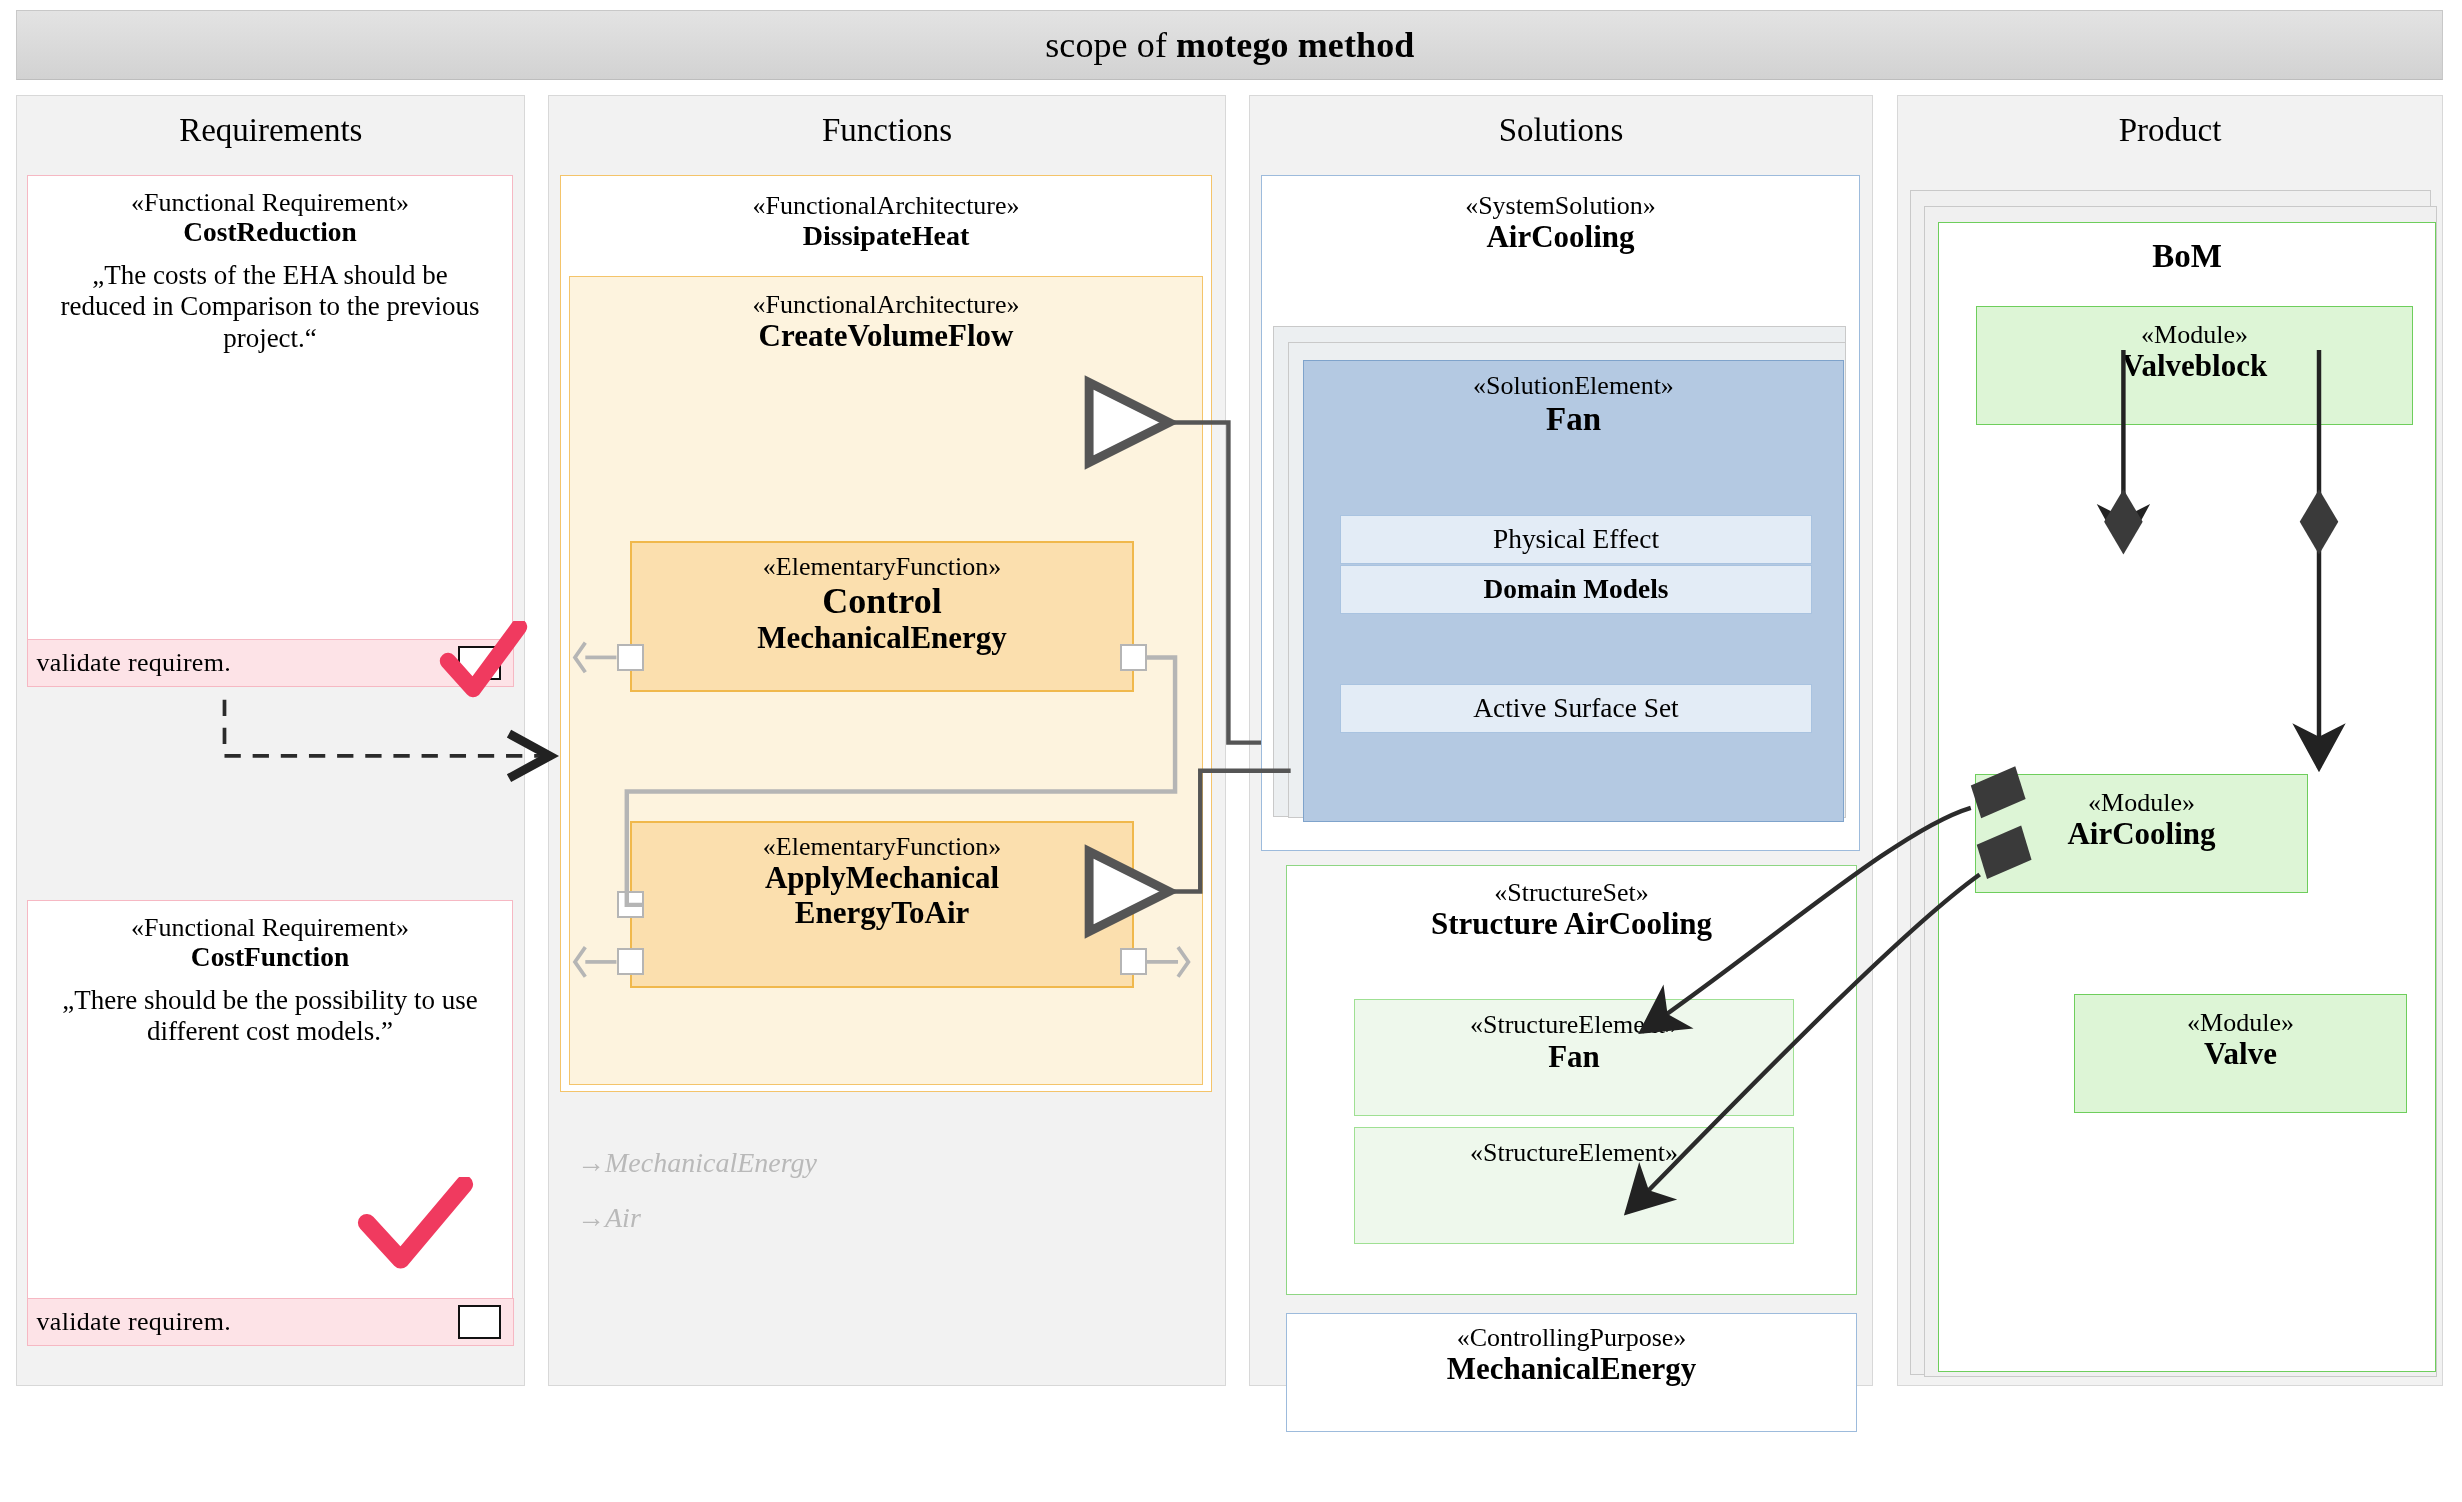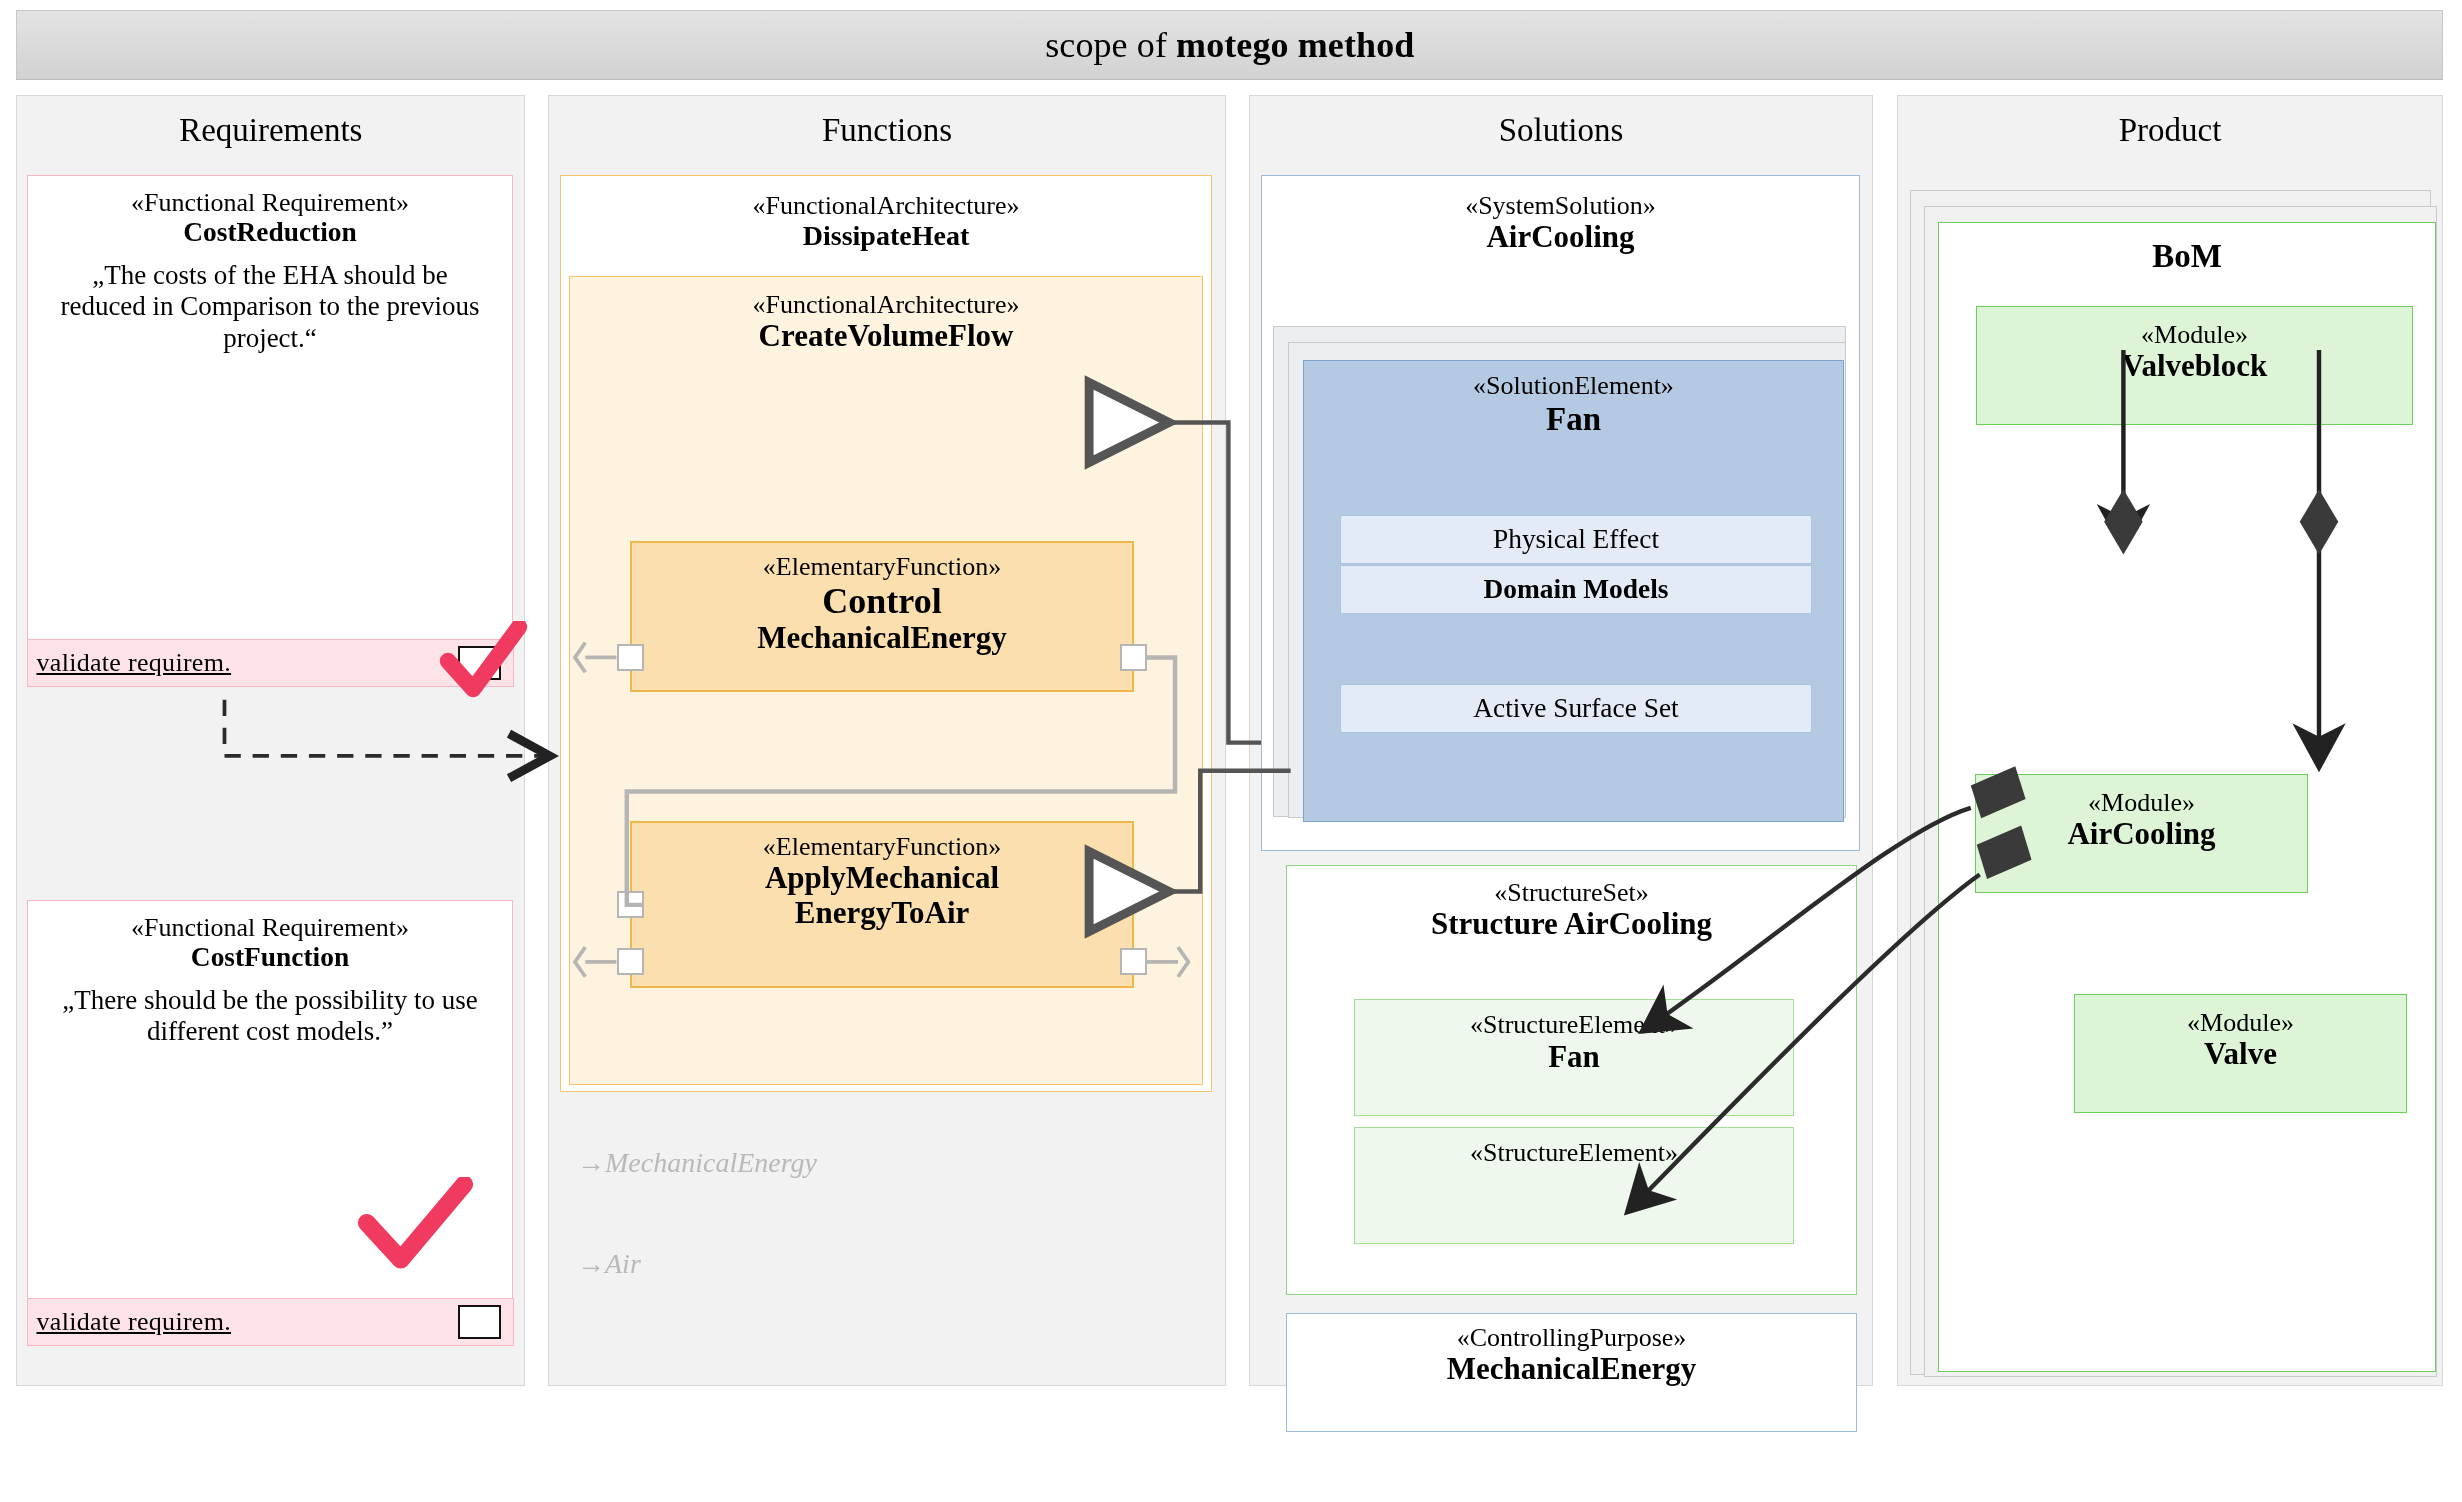--- a/index.html
+++ b/index.html
@@ -28,21 +28,21 @@
   .node{position:absolute;box-sizing:border-box;text-align:center;}
   .ster{display:block;font-size:26px;line-height:1.12;font-weight:normal;}
   .nm  {display:block;font-size:27.4px;line-height:1.12;font-weight:bold;}
 
   
   .reqbox{background:#fff;border:1.5px solid #f6b8c3;}
   .reqtxt{font-size:27px;line-height:1.17;padding:0 13.3px;}
   .reqbar{position:absolute;left:-1.5px;right:-1.5px;bottom:-1.5px;height:46px;
           background:#fde3e7;border:1.5px solid #f6b8c3;
           display:flex;align-items:center;}
-  .reqbar span{font-size:26px;padding-left:9px;letter-spacing:0.3px;text-decoration:underline;}
+  .reqbar span{font-size:26px;padding-left:9px;letter-spacing:0.3px;}
   .cbx{position:absolute;right:12px;top:50%;transform:translateY(-50%);
        width:30px;height:30px;border:2.2px solid #111;background:#fff;}
   .tick{position:absolute;pointer-events:none;}
   .tick svg{display:block;}
 
   
   .faOuter{background:#fff;border:1.5px solid #f4c46a;}
   .faInner{background:#fdf3de;border:1.5px solid #f4c46a;}
   .efBox  {background:#fbdfae;border:2.2px solid #f0b84c;}
   .port{position:absolute;width:27px;height:27px;background:#fff;
@@ -149,21 +149,21 @@
     <span class="nm" style="font-size:31px;">EnergyToAir</span>
   </div>
 </div>
 <span class="port" style="left:617px;top:891px;"></span>
 <span class="port" style="left:617px;top:948px;"></span>
 <span class="port" style="left:1120px;top:948px;"></span>
 
 <div class="flowlbl" style="left:577px;top:1147px;">
   <span>→</span><span>MechanicalEnergy</span>
 </div>
-<div class="flowlbl" style="left:577px;top:1248px;">
+<div class="flowlbl" style="left:577px;top:1202px;">
   <span>→</span><span>Air</span>
 </div>
 
 <div class="col" id="colSol">
   <div class="col-hd">Solutions</div>
 </div>
 
 <div class="node sysSol" style="left:1261px;top:175px;width:599px;height:676px;">
   <div style="padding:15px 7.4px 0;">
     <span class="ster">«SystemSolution»</span>

